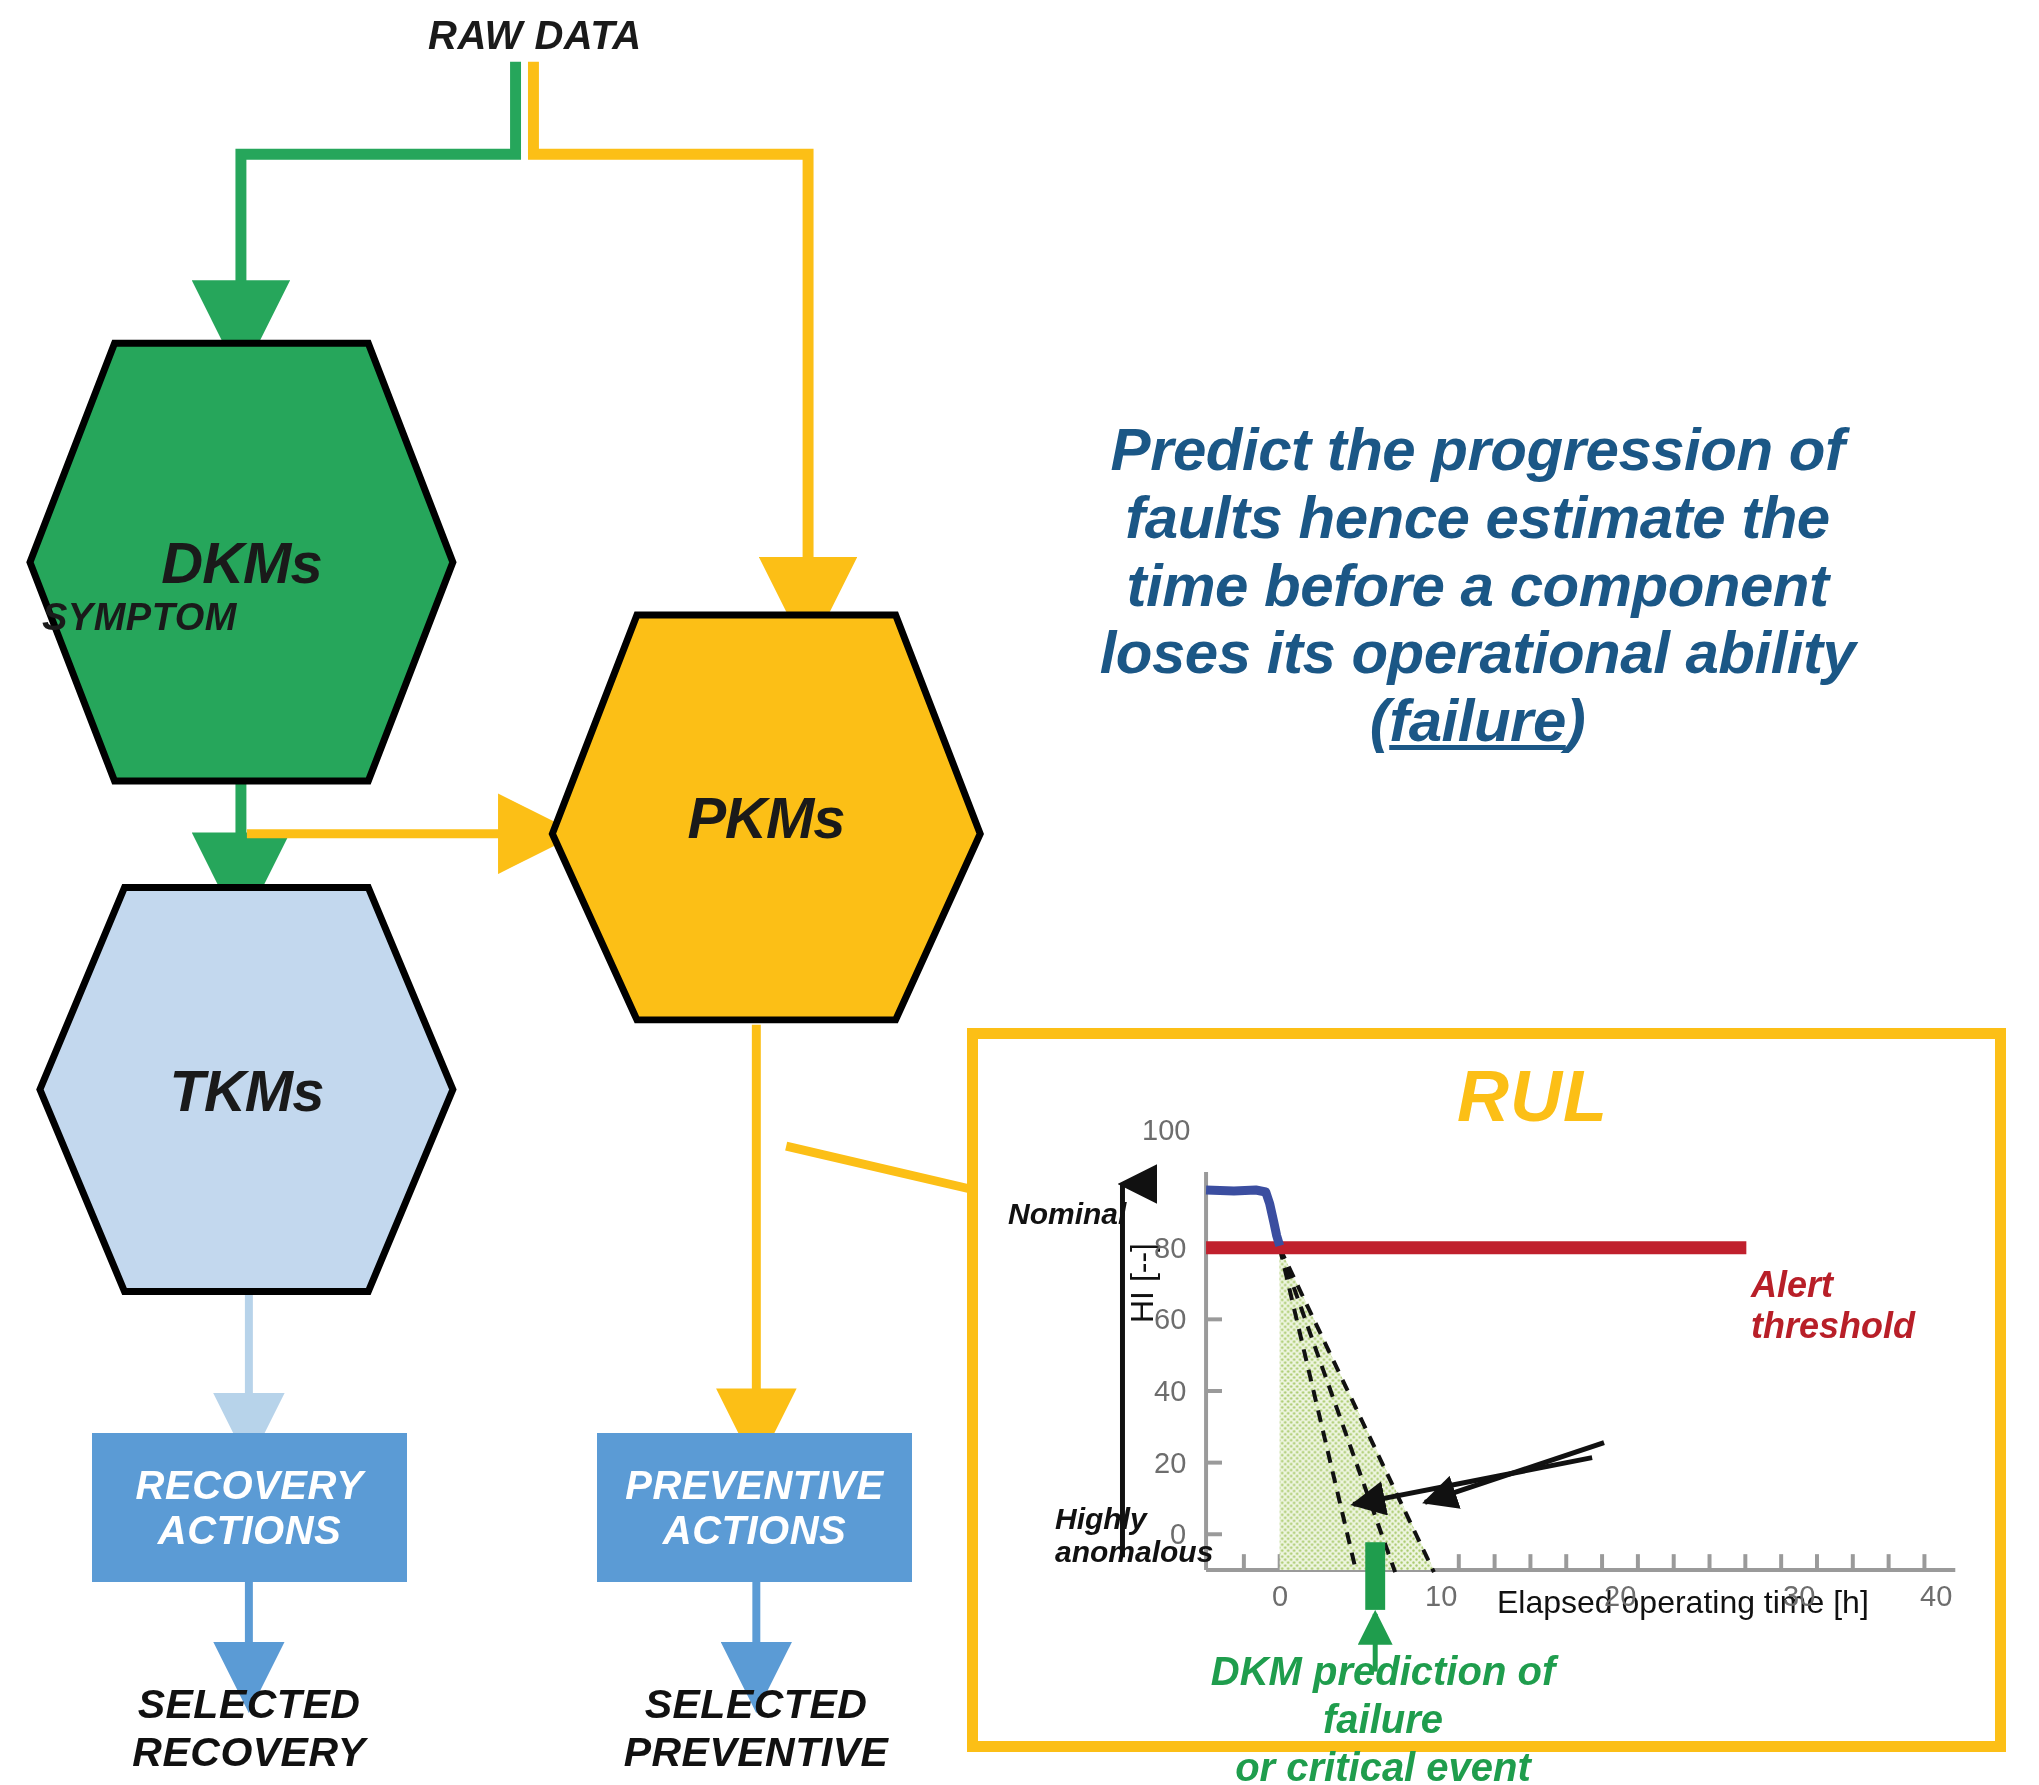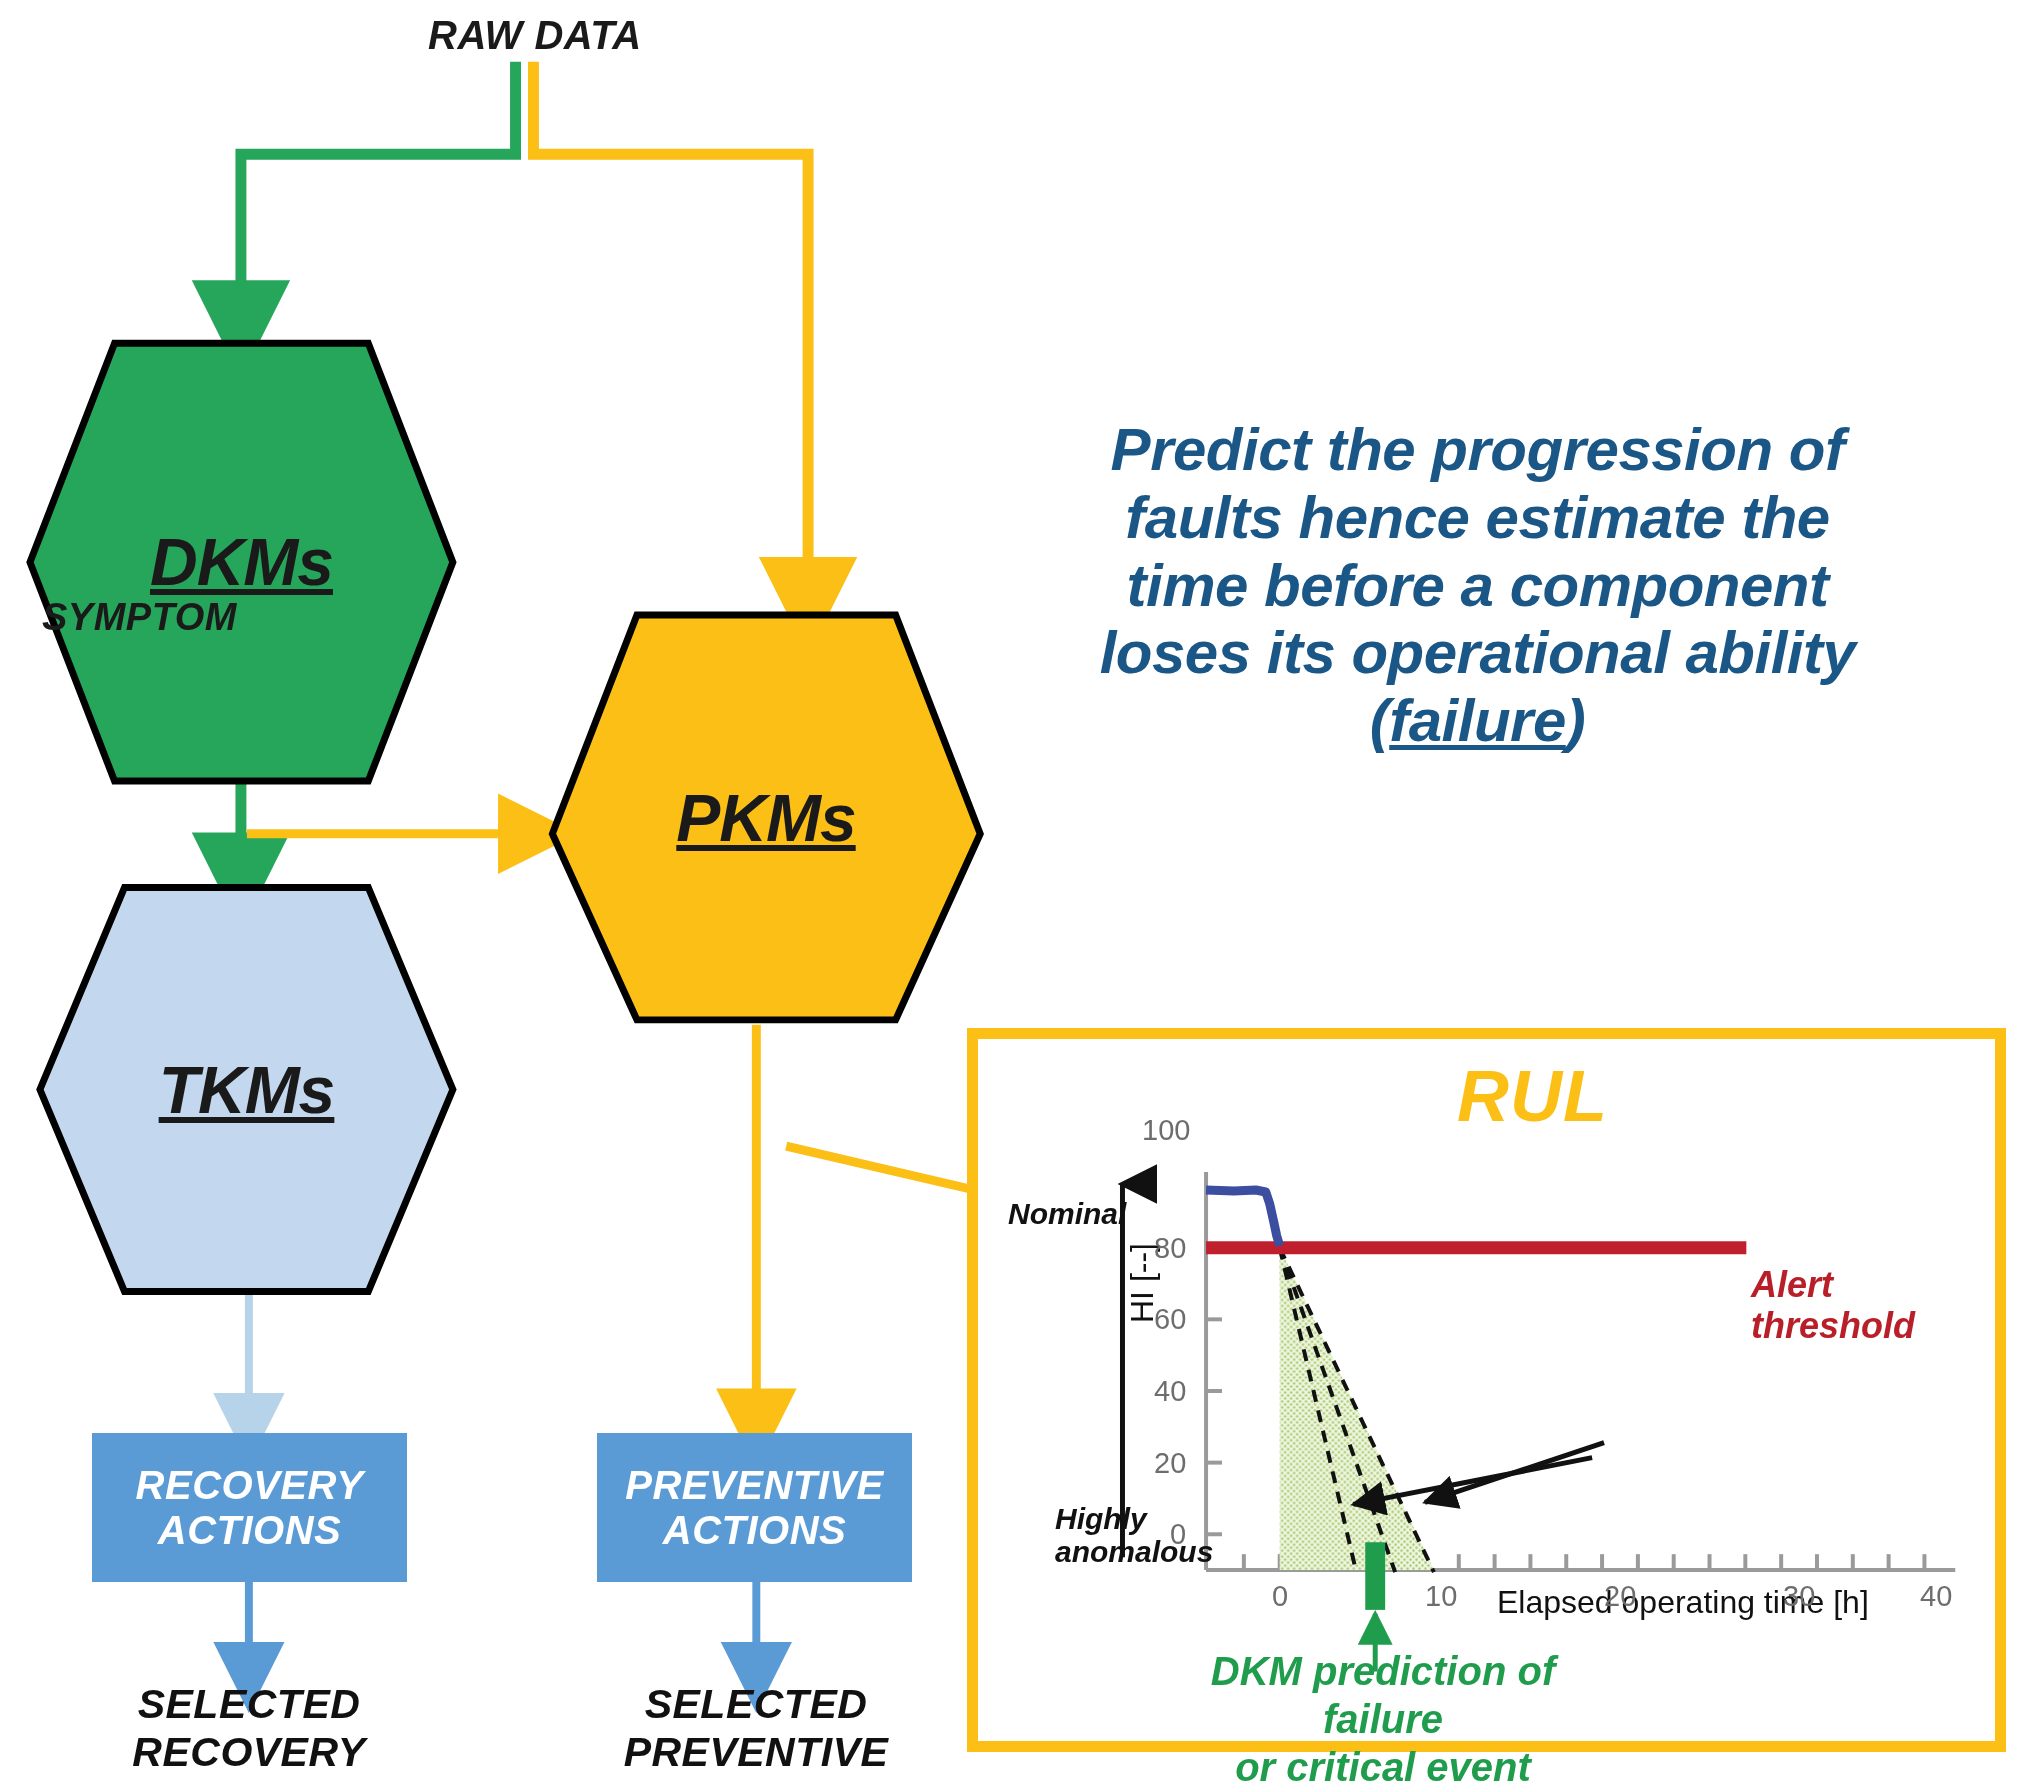--- a/index.html
+++ b/index.html
@@ -1,21 +1,21 @@
 <!DOCTYPE html>
 <html><head>
 <meta charset="utf-8">
 <style>
   html,body{margin:0;padding:0;background:#ffffff;}
   body{font-family:"Liberation Sans","DejaVu Sans",sans-serif;}
   #stage{position:relative;width:2040px;height:1785px;background:#ffffff;overflow:hidden;}
   #stage svg.layer{position:absolute;left:0;top:0;width:2040px;height:1785px;overflow:visible;}
 
   .lbl{position:absolute;font-style:italic;font-weight:bold;color:#1a1a1a;white-space:pre;line-height:1.08;}
-  .hexlabel{font-style:italic;font-weight:bold;color:#1a1a1a;font-size:66px;letter-spacing:-1px;text-decoration:underline;}
+  .hexlabel{font-style:italic;font-weight:bold;color:#1a1a1a;font-size:58px;letter-spacing:-1px;}
 
   #raw-data{left:428px;top:14px;font-size:40px;letter-spacing:0.5px;}
   #symptom{left:42px;top:597px;font-size:38px;letter-spacing:0.5px;}
 
   .hexwrap{position:absolute;display:flex;align-items:center;justify-content:center;}
 
   .actbox{position:absolute;background:#5b9bd5;display:flex;align-items:center;justify-content:center;
           text-align:center;color:#ffffff;font-style:italic;font-weight:bold;font-size:40px;line-height:1.12;
           letter-spacing:0.5px;white-space:pre-line;}
   .selbox{position:absolute;text-align:center;color:#111;font-style:italic;font-weight:bold;font-size:41px;

